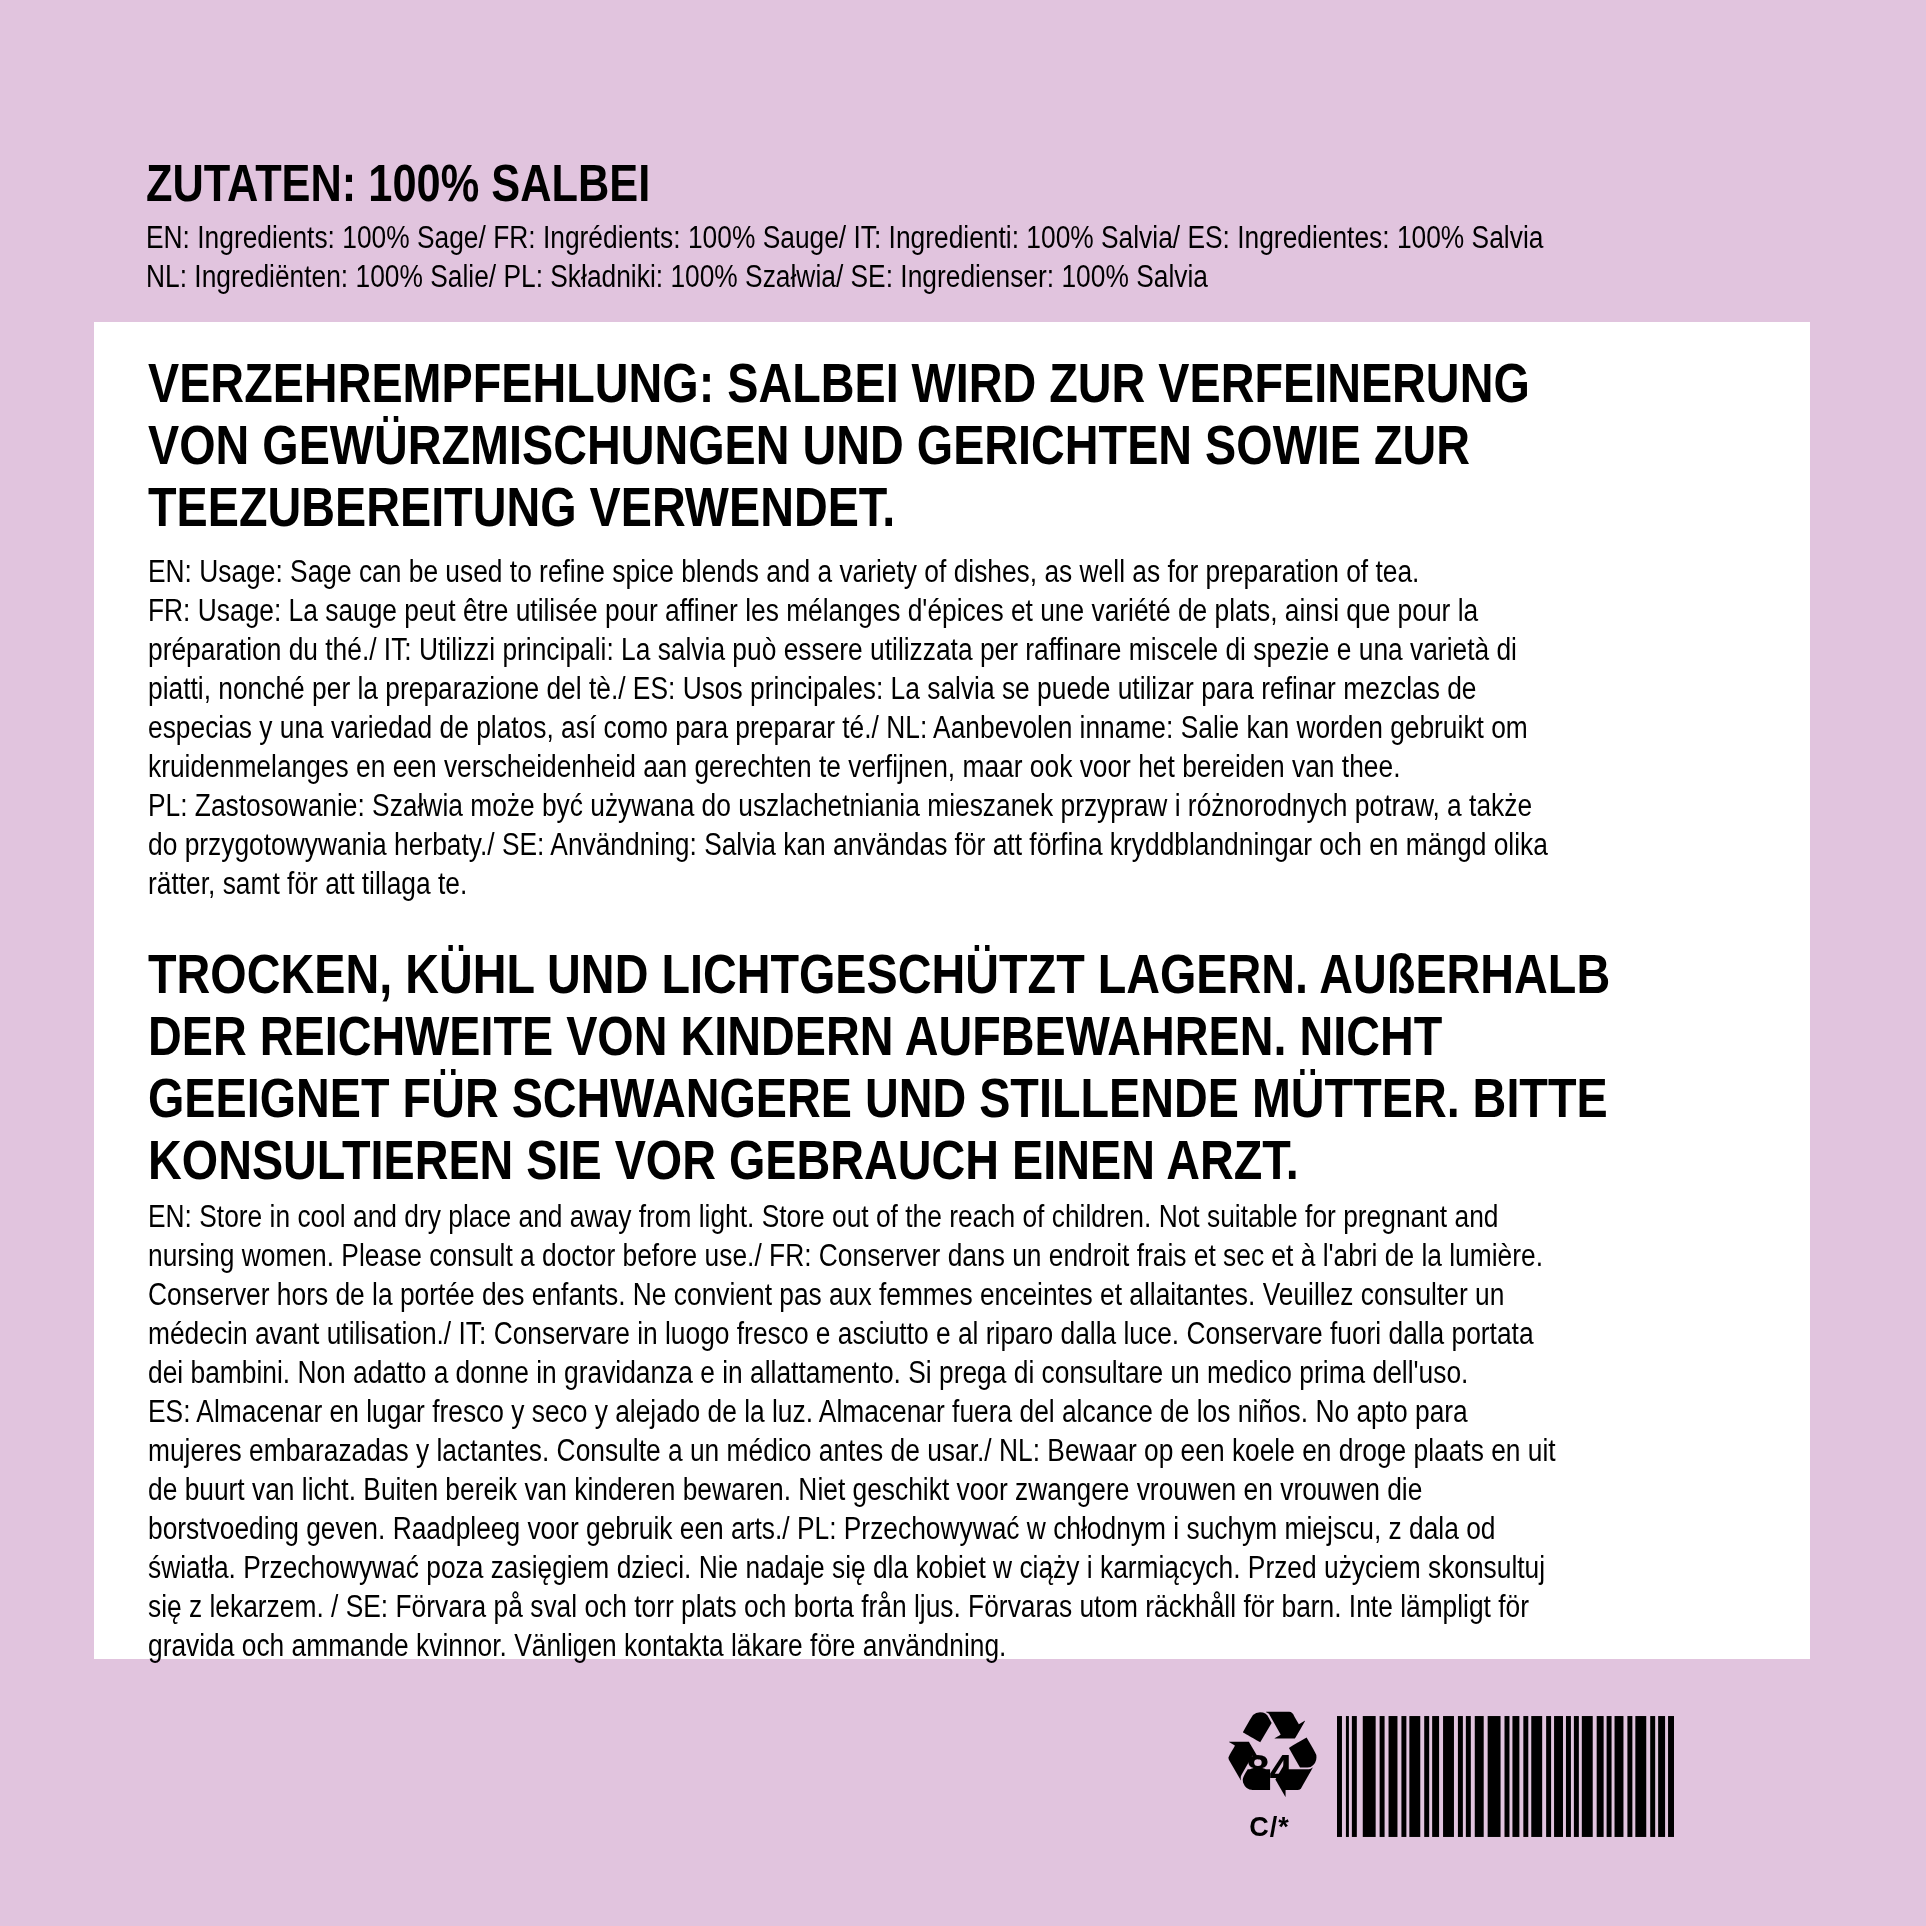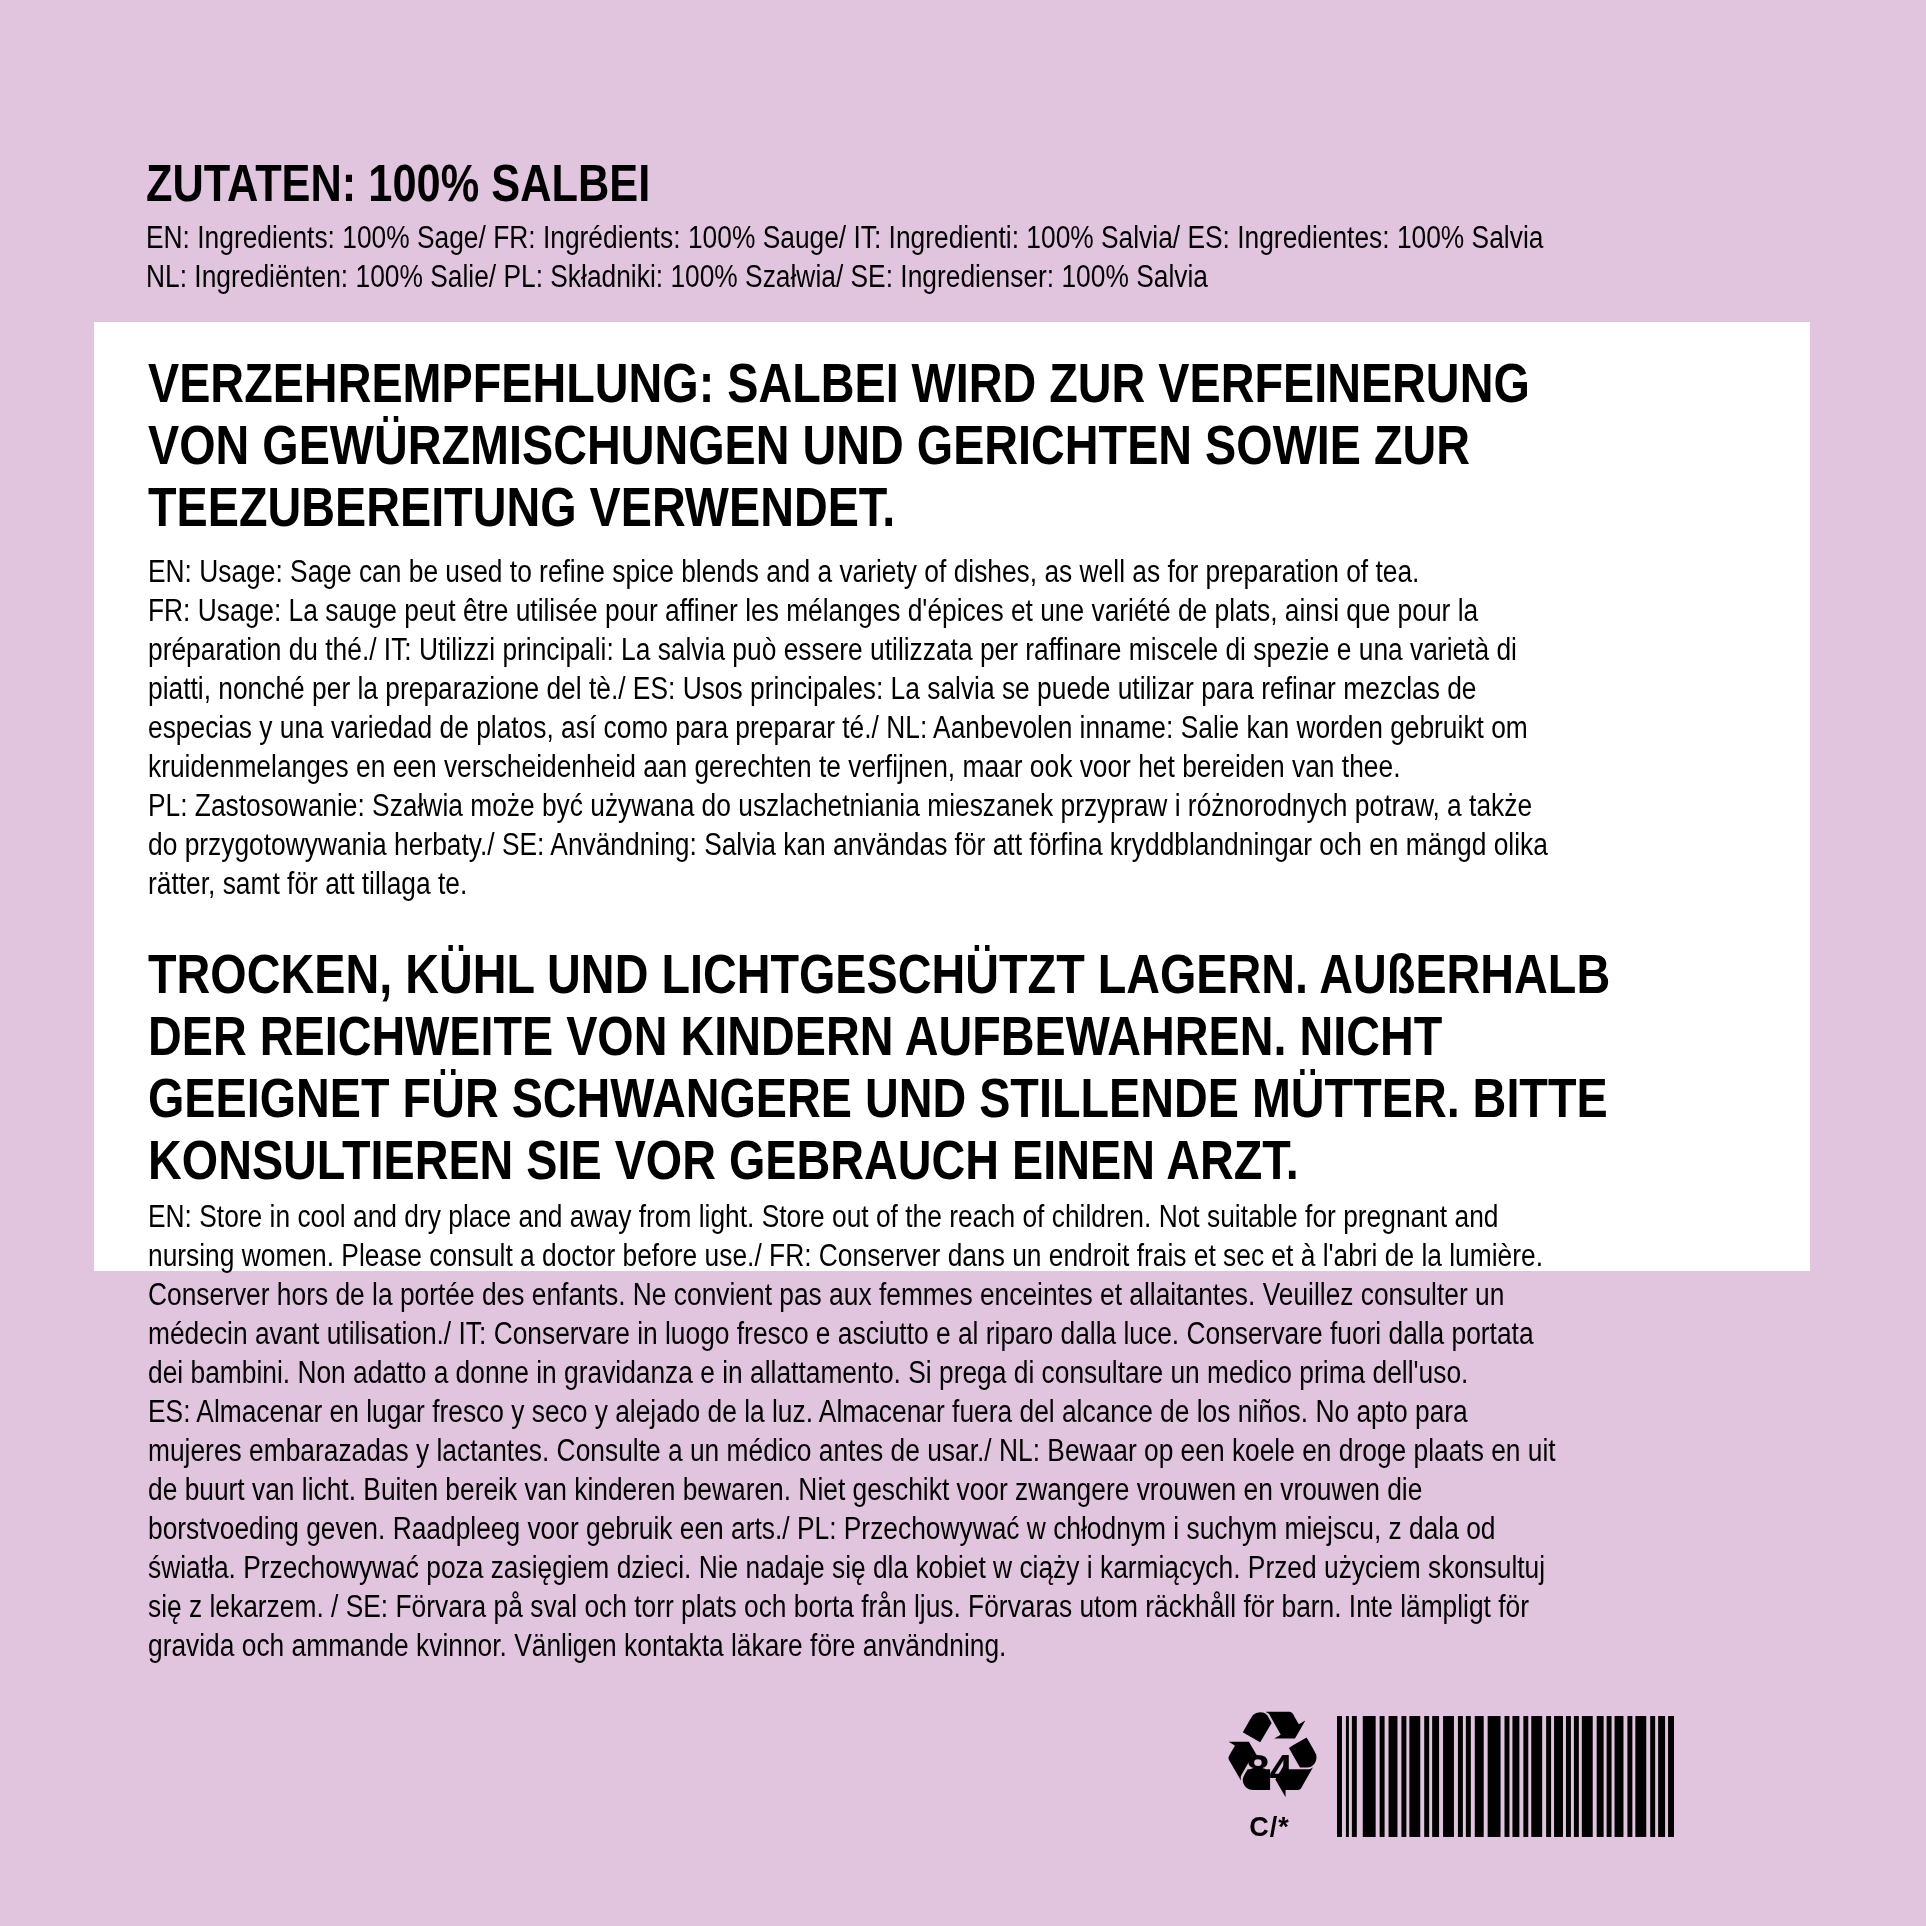--- a/index.html
+++ b/index.html
@@ -27,21 +27,21 @@
   }
   .top-heading{
     font-size:51px;line-height:57px;font-weight:bold;margin:0;
   }
   .top-ingredients{
     font-size:31px;line-height:39px;margin:6px 0 0 0;
   }
 
   
   .panel{
-    position:absolute;left:94px;top:322px;width:1716px;height:949px;
+    position:absolute;left:94px;top:322px;width:1716px;height:1337px;
     background:#ffffff;
   }
   .panel-inner{
     padding:30px 40px 0 54px;
   }
   .panel-heading{
     font-size:55px;line-height:62px;font-weight:bold;margin:0;
   }
   .body-text{
     font-size:31px;line-height:39px;margin:0;

